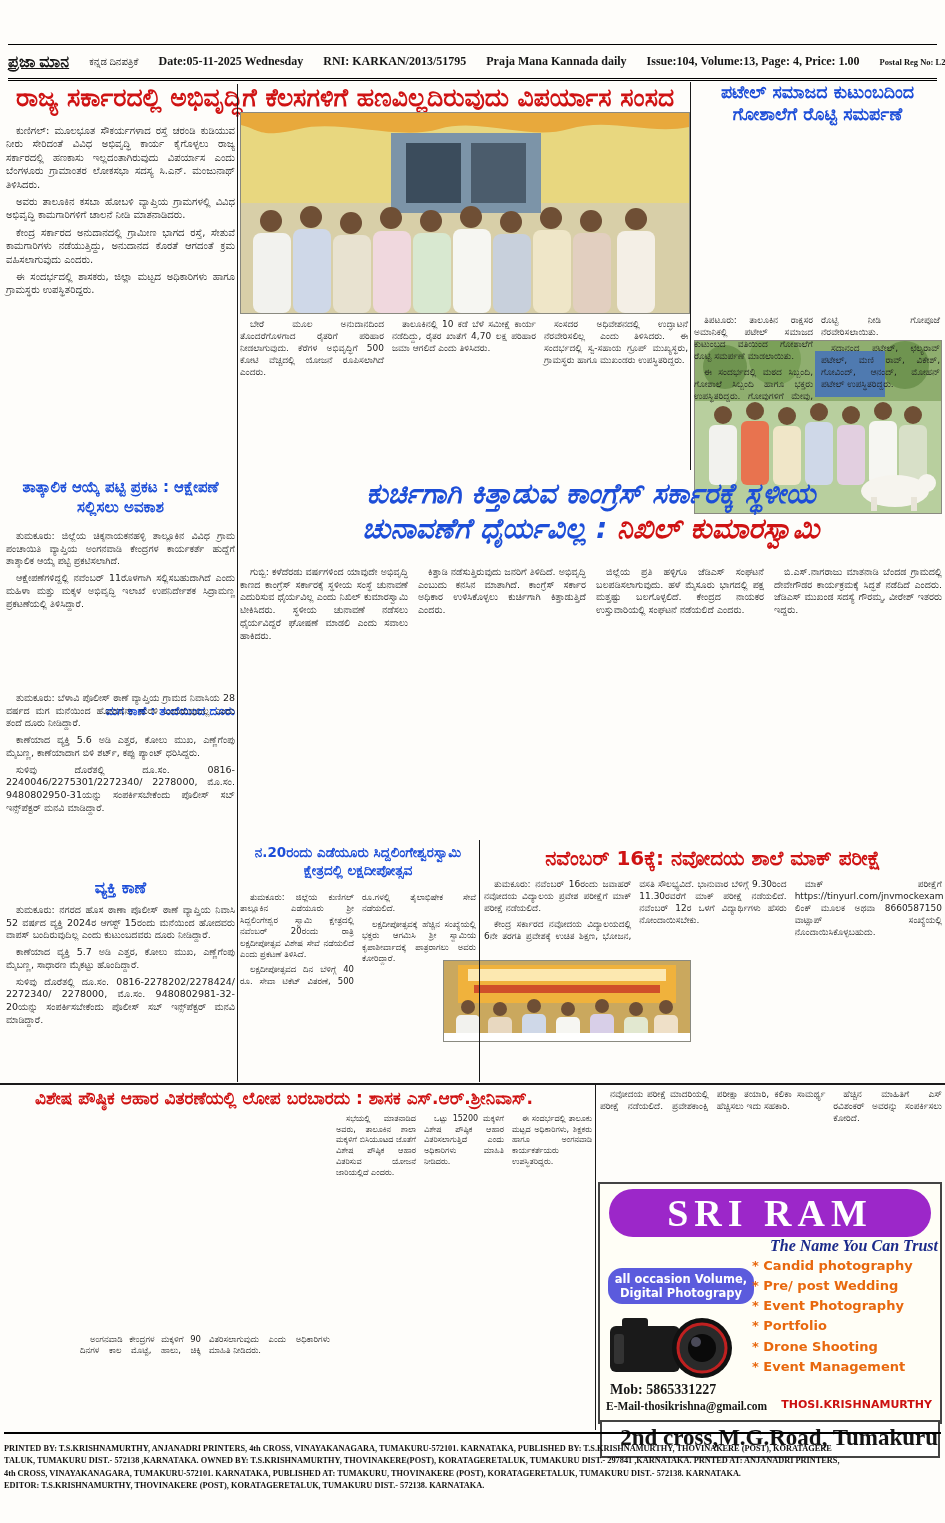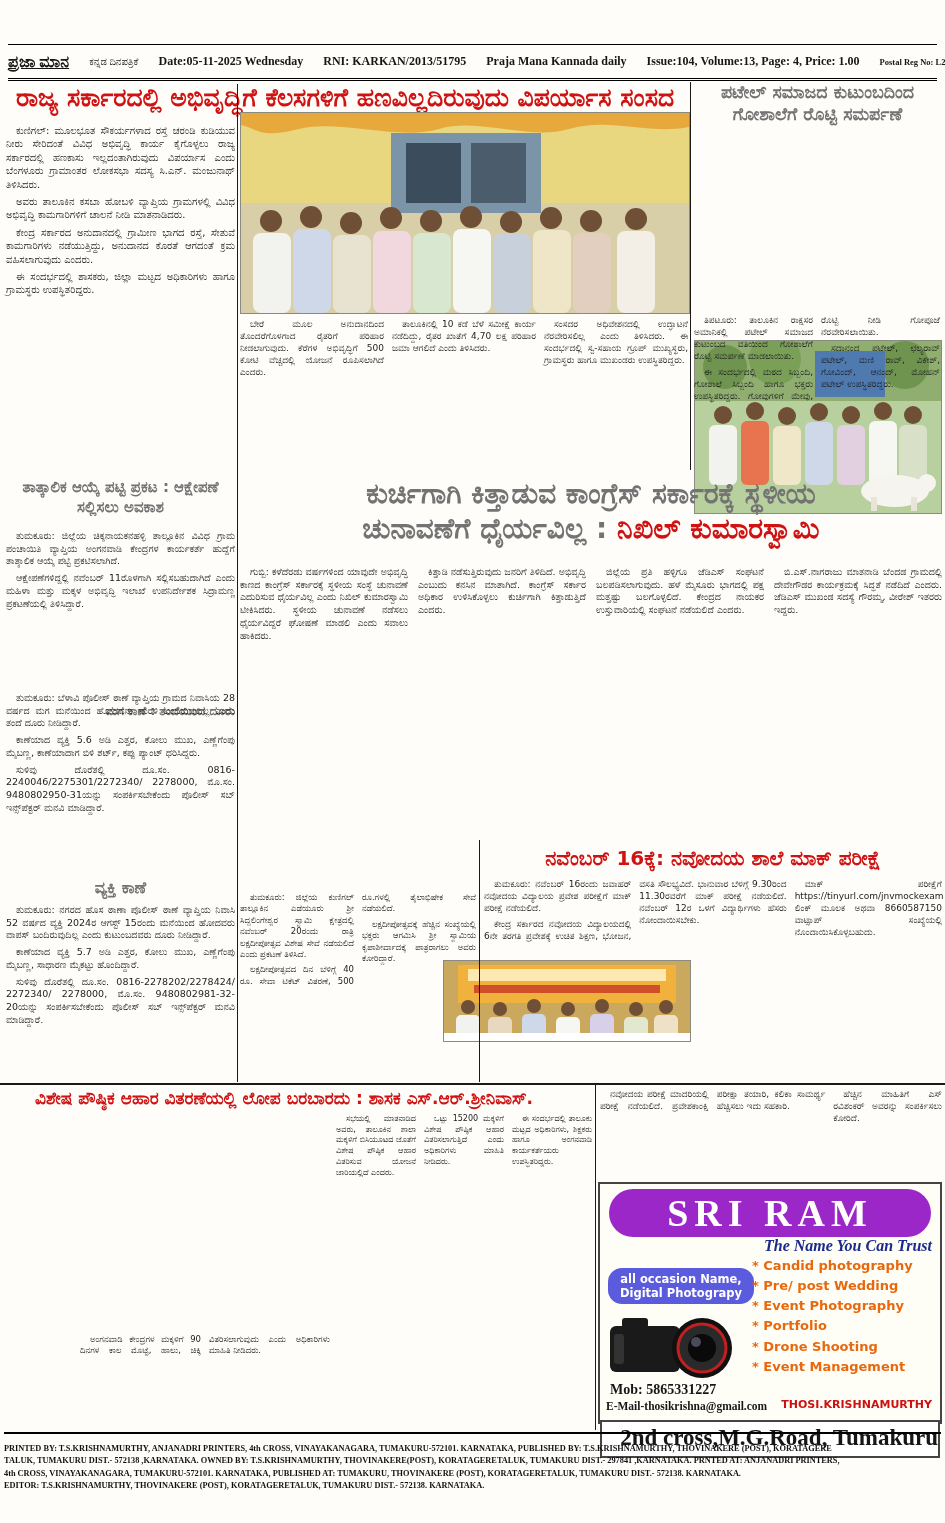--- a/index.html
+++ b/index.html
@@ -6,37 +6,37 @@
   #page{position:relative;width:945px;height:1523px;background:#fefdfa;margin:0 auto;
         font-family:"DejaVu Sans",sans-serif;color:#161616;overflow:hidden;}
   .abs{position:absolute;}
   .serif{font-family:"Liberation Serif","DejaVu Serif",serif;}
   .body-txt{font-size:9.5px;line-height:1.34;text-align:justify;color:#1c1c1c;}
   .body-txt p{margin:0 0 4px 0;text-indent:10px;}
   .cols2{column-count:2;column-gap:8px;}
   .cols3{column-count:3;column-gap:8px;}
   .cols4{column-count:4;column-gap:10px;}
   .h-red{color:#cf1313;font-weight:bold;}
-  .h-black{color:#737373;font-weight:bold;}
+  .h-black{color:#1d4ed8;font-weight:bold;}
   .center{text-align:center;}
   .rule{background:#1a1a1a;}
   .photo{border:1px solid #8a8a80;overflow:hidden;position:relative;background:#cbd6c2;}
   .photo svg{display:block;width:100%;height:100%;}
   
   #masthead{top:44px;left:8px;width:929px;height:33px;border-top:1.5px solid #000;
             border-bottom:3px double #000;display:flex;align-items:center;gap:20px;
             font-size:12px;font-weight:bold;white-space:nowrap;}
   #masthead .logo{font-size:16px;text-decoration:underline;}
   #masthead .tag{font-size:10px;font-weight:normal;}
   #masthead .postal{font-size:8.5px;}
   
   #ad{top:1182px;left:598px;width:344px;height:242px;border:2px solid #444;background:#fffef6;box-sizing:border-box;}
   #ad .banner{margin:5px auto 0;width:322px;height:48px;border-radius:26px;background:#9c27c9;
               color:#fff;font-size:38px;font-weight:bold;letter-spacing:6px;text-align:center;line-height:48px;}
-  #ad .slogan{text-align:right;padding-right:8px;font-size:16px;font-style:italic;font-weight:bold;color:#1b2a8a;}
+  #ad .slogan{text-align:right;padding-right:2px;font-size:16px;font-style:italic;font-weight:bold;color:#1b2a8a;}
   #ad .pill{position:absolute;left:8px;top:84px;width:138px;background:#5b5bdd;color:#fff;border-radius:14px;
             font-size:11.5px;font-weight:bold;text-align:center;padding:4px 4px;}
   #ad .services{position:absolute;left:152px;top:72px;width:186px;color:#e8680e;font-size:13px;font-weight:bold;line-height:1.55;}
   #ad .cam{position:absolute;left:6px;top:124px;width:140px;height:72px;}
   #ad .mob{position:absolute;left:10px;top:198px;font-size:14px;font-weight:bold;}
   #ad .email{position:absolute;left:6px;top:216px;font-size:11.5px;font-weight:bold;}
   #ad .owner{position:absolute;right:8px;top:214px;font-size:11px;font-weight:bold;color:#cc1111;}
   #ad .addr{position:absolute;left:0;right:0;bottom:-36px;height:34px;border:2px solid #444;background:#fff;
             font-size:23px;font-weight:bold;text-align:right;line-height:32px;}
   #footer{top:1432px;left:4px;width:937px;border-top:2px solid #000;padding-top:9px;
@@ -143,21 +143,21 @@
         <rect x="216" y="156" width="6" height="14" fill="#e8e4d8"></rect>
       <circle cx="232" cy="142" r="9" fill="#f6f4ee"></circle>
     </svg>
   </div>
   <div class="abs body-txt cols2" style="top:314px;left:694px;width:246px;height:156px;font-size:9px;">
     <p>ತಿಪಟೂರು: ತಾಲೂಕಿನ ರಾಕ್ಷಸರ ಅಮಾನಿಕಲ್ಲಿ ಪಟೇಲ್ ಸಮಾಜದ ಕುಟುಂಬದ ವತಿಯಿಂದ ಗೋಶಾಲೆಗೆ ರೊಟ್ಟಿ ಸಮರ್ಪಣೆ ಮಾಡಲಾಯಿತು.</p>
     <p>ಈ ಸಂದರ್ಭದಲ್ಲಿ ಮಠದ ಸಿಬ್ಬಂದಿ, ಗೋಶಾಲೆ ಸಿಬ್ಬಂದಿ ಹಾಗೂ ಭಕ್ತರು ಉಪಸ್ಥಿತರಿದ್ದರು. ಗೋವುಗಳಿಗೆ ಮೇವು, ರೊಟ್ಟಿ ನೀಡಿ ಗೋಪೂಜೆ ನೆರವೇರಿಸಲಾಯಿತು.</p>
     <p>ಸದಾನಂದ ಪಟೇಲ್, ಛಲ್ಯರಾವ್ ಪಟೇಲ್, ಮಣಿ ರಾವ್, ವಿಕೇಶ್, ಗೋವಿಂದ್, ಆನಂದ್, ಮೋಹನ್ ಪಟೇಲ್ ಉಪಸ್ಥಿತರಿದ್ದರು.</p>
   </div>
 
-  <div class="abs center" style="top:476px;left:240px;width:702px;line-height:1.25;">
+  <div class="abs center" style="top:476px;left:240px;width:702px;line-height:1.25;font-style:italic;">
     <div class="h-black" style="font-size:28px;">ಕುರ್ಚಿಗಾಗಿ ಕಿತ್ತಾಡುವ ಕಾಂಗ್ರೆಸ್ ಸರ್ಕಾರಕ್ಕೆ ಸ್ಥಳೀಯ</div>
     <div style="font-size:28px;">
       <span class="h-black">ಚುನಾವಣೆಗೆ ಧೈರ್ಯವಿಲ್ಲ : </span><span class="h-red">ನಿಖಿಲ್ ಕುಮಾರಸ್ವಾಮಿ</span>
     </div>
   </div>
 
   <div class="abs body-txt cols4" style="top:566px;left:240px;width:702px;height:268px;font-size:9.5px;">
     <p>ಗುಬ್ಬಿ: ಕಳೆದೆರಡು ವರ್ಷಗಳಿಂದ ಯಾವುದೇ ಅಭಿವೃದ್ಧಿ ಕಾಣದ ಕಾಂಗ್ರೆಸ್ ಸರ್ಕಾರಕ್ಕೆ ಸ್ಥಳೀಯ ಸಂಸ್ಥೆ ಚುನಾವಣೆ ಎದುರಿಸುವ ಧೈರ್ಯವಿಲ್ಲ ಎಂದು ನಿಖಿಲ್ ಕುಮಾರಸ್ವಾಮಿ ಟೀಕಿಸಿದರು. ಸ್ಥಳೀಯ ಚುನಾವಣೆ ನಡೆಸಲು ಧೈರ್ಯವಿದ್ದರೆ ಘೋಷಣೆ ಮಾಡಲಿ ಎಂದು ಸವಾಲು ಹಾಕಿದರು.</p>
     <p>ಕಿತ್ತಾಡಿ ನಡೆಸುತ್ತಿರುವುದು ಜನರಿಗೆ ತಿಳಿದಿದೆ. ಅಭಿವೃದ್ಧಿ ಎಂಬುದು ಕನಸಿನ ಮಾತಾಗಿದೆ. ಕಾಂಗ್ರೆಸ್ ಸರ್ಕಾರ ಅಧಿಕಾರ ಉಳಿಸಿಕೊಳ್ಳಲು ಕುರ್ಚಿಗಾಗಿ ಕಿತ್ತಾಡುತ್ತಿದೆ ಎಂದರು.</p>
     <p>ಜಿಲ್ಲೆಯ ಪ್ರತಿ ಹಳ್ಳಿಗೂ ಜೆಡಿಎಸ್ ಸಂಘಟನೆ ಬಲಪಡಿಸಲಾಗುವುದು. ಹಳೆ ಮೈಸೂರು ಭಾಗದಲ್ಲಿ ಪಕ್ಷ ಮತ್ತಷ್ಟು ಬಲಗೊಳ್ಳಲಿದೆ. ಕೇಂದ್ರದ ನಾಯಕರ ಉಸ್ತುವಾರಿಯಲ್ಲಿ ಸಂಘಟನೆ ನಡೆಯಲಿದೆ ಎಂದರು.</p>
@@ -208,20 +208,21 @@
   </div>
 
   <div class="abs h-black center" style="top:878px;left:6px;width:229px;font-size:16px;">ವ್ಯಕ್ತಿ ಕಾಣೆ</div>
   <div class="abs body-txt" style="top:904px;left:6px;width:229px;height:176px;">
     <p>ತುಮಕೂರು: ನಗರದ ಹೊಸ ಠಾಣಾ ಪೊಲೀಸ್ ಠಾಣೆ ವ್ಯಾಪ್ತಿಯ ನಿವಾಸಿ 52 ವರ್ಷದ ವ್ಯಕ್ತಿ 2024ರ ಆಗಸ್ಟ್ 15ರಂದು ಮನೆಯಿಂದ ಹೋದವರು ವಾಪಸ್ ಬಂದಿರುವುದಿಲ್ಲ ಎಂದು ಕುಟುಂಬದವರು ದೂರು ನೀಡಿದ್ದಾರೆ.</p>
     <p>ಕಾಣೆಯಾದ ವ್ಯಕ್ತಿ 5.7 ಅಡಿ ಎತ್ತರ, ಕೋಲು ಮುಖ, ಎಣ್ಣೆಗೆಂಪು ಮೈಬಣ್ಣ, ಸಾಧಾರಣ ಮೈಕಟ್ಟು ಹೊಂದಿದ್ದಾರೆ.</p>
     <p>ಸುಳಿವು ದೊರೆತಲ್ಲಿ ದೂ.ಸಂ. 0816-2278202/2278424/ 2272340/ 2278000, ಮೊ.ಸಂ. 9480802981-32-20ಯನ್ನು ಸಂಪರ್ಕಿಸಬೇಕೆಂದು ಪೊಲೀಸ್ ಸಬ್ ಇನ್ಸ್‌ಪೆಕ್ಟರ್ ಮನವಿ ಮಾಡಿದ್ದಾರೆ.</p>
   </div>
 
   <div class="abs rule" style="top:840px;left:479px;width:1px;height:242px;"></div>
+  <div class="abs h-black center" style="top:844px;left:240px;width:236px;font-size:13.5px;line-height:1.3;">ನ.20ರಂದು ಎಡೆಯೂರು ಸಿದ್ದಲಿಂಗೇಶ್ವರಸ್ವಾಮಿ ಕ್ಷೇತ್ರದಲ್ಲಿ ಲಕ್ಷದೀಪೋತ್ಸವ</div>
   <div class="abs body-txt cols2" style="top:892px;left:240px;width:236px;height:190px;font-size:8.5px;">
     <p>ತುಮಕೂರು: ಜಿಲ್ಲೆಯ ಕುಣಿಗಲ್ ತಾಲ್ಲೂಕಿನ ಎಡೆಯೂರು ಶ್ರೀ ಸಿದ್ದಲಿಂಗೇಶ್ವರ ಸ್ವಾಮಿ ಕ್ಷೇತ್ರದಲ್ಲಿ ನವೆಂಬರ್ 20ರಂದು ರಾತ್ರಿ ಲಕ್ಷದೀಪೋತ್ಸವ ವಿಶೇಷ ಸೇವೆ ನಡೆಯಲಿದೆ ಎಂದು ಪ್ರಕಟಣೆ ತಿಳಿಸಿದೆ.</p>
     <p>ಲಕ್ಷದೀಪೋತ್ಸವದ ದಿನ ಬೆಳಿಗ್ಗೆ 40 ರೂ. ಸೇವಾ ಟಿಕೆಟ್ ವಿತರಣೆ, 500 ರೂ.ಗಳಲ್ಲಿ ತೈಲಾಭಿಷೇಕ ಸೇವೆ ನಡೆಯಲಿದೆ.</p>
     <p>ಲಕ್ಷದೀಪೋತ್ಸವಕ್ಕೆ ಹೆಚ್ಚಿನ ಸಂಖ್ಯೆಯಲ್ಲಿ ಭಕ್ತರು ಆಗಮಿಸಿ ಶ್ರೀ ಸ್ವಾಮಿಯ ಕೃಪಾಶೀರ್ವಾದಕ್ಕೆ ಪಾತ್ರರಾಗಲು ಅವರು ಕೋರಿದ್ದಾರೆ.</p>
   </div>
 
   <div class="abs h-red center" style="top:846px;left:484px;width:458px;font-size:20px;">ನವೆಂಬರ್ 16ಕ್ಕೆ: ನವೋದಯ ಶಾಲೆ ಮಾಕ್ ಪರೀಕ್ಷೆ</div>
   <div class="abs body-txt cols3" style="top:878px;left:484px;width:458px;height:200px;font-size:9px;">
     <p>ತುಮಕೂರು: ನವೆಂಬರ್ 16ರಂದು ಜವಾಹರ್ ನವೋದಯ ವಿದ್ಯಾಲಯ ಪ್ರವೇಶ ಪರೀಕ್ಷೆಗೆ ಮಾಕ್ ಪರೀಕ್ಷೆ ನಡೆಯಲಿದೆ.</p>
     <p>ಕೇಂದ್ರ ಸರ್ಕಾರದ ನವೋದಯ ವಿದ್ಯಾಲಯದಲ್ಲಿ 6ನೇ ತರಗತಿ ಪ್ರವೇಶಕ್ಕೆ ಉಚಿತ ಶಿಕ್ಷಣ, ಭೋಜನ, ವಸತಿ ಸೌಲಭ್ಯವಿದೆ. ಭಾನುವಾರ ಬೆಳಿಗ್ಗೆ 9.30ರಿಂದ 11.30ರವರೆಗೆ ಮಾಕ್ ಪರೀಕ್ಷೆ ನಡೆಯಲಿದೆ. ನವೆಂಬರ್ 12ರ ಒಳಗೆ ವಿದ್ಯಾರ್ಥಿಗಳು ಹೆಸರು ನೋಂದಾಯಿಸಬೇಕು.</p>
@@ -243,21 +244,21 @@
   <div class="abs body-txt cols3" style="top:1114px;left:336px;width:256px;height:314px;font-size:8px;">
     <p>ಸಭೆಯಲ್ಲಿ ಮಾತನಾಡಿದ ಅವರು, ತಾಲೂಕಿನ ಶಾಲಾ ಮಕ್ಕಳಿಗೆ ಬಿಸಿಯೂಟದ ಜೊತೆಗೆ ವಿಶೇಷ ಪೌಷ್ಠಿಕ ಆಹಾರ ವಿತರಿಸುವ ಯೋಜನೆ ಜಾರಿಯಲ್ಲಿದೆ ಎಂದರು.</p>
     <p>ಒಟ್ಟು 15200 ಮಕ್ಕಳಿಗೆ ವಿಶೇಷ ಪೌಷ್ಠಿಕ ಆಹಾರ ವಿತರಿಸಲಾಗುತ್ತಿದೆ ಎಂದು ಅಧಿಕಾರಿಗಳು ಮಾಹಿತಿ ನೀಡಿದರು.</p>
     <p>ಈ ಸಂದರ್ಭದಲ್ಲಿ ತಾಲೂಕು ಮಟ್ಟದ ಅಧಿಕಾರಿಗಳು, ಶಿಕ್ಷಕರು ಹಾಗೂ ಅಂಗನವಾಡಿ ಕಾರ್ಯಕರ್ತೆಯರು ಉಪಸ್ಥಿತರಿದ್ದರು.</p>
   </div>
 
   <div id="ad" class="abs">
     <div class="banner serif">SRI RAM</div>
     <div class="slogan serif">The Name You Can Trust</div>
     <div class="pill">
-      <div>all occasion Name,</div>
+      <div>all occasion Volume,</div>
       <div>Digital Photograpy</div>
     </div>
     <div class="services">
       <div>* Candid photography</div>
       <div>* Pre/ post Wedding</div>
       <div>* Event Photography</div>
       <div>* Portfolio</div>
       <div>* Drone Shooting</div>
       <div>* Event Management</div>
     </div>

